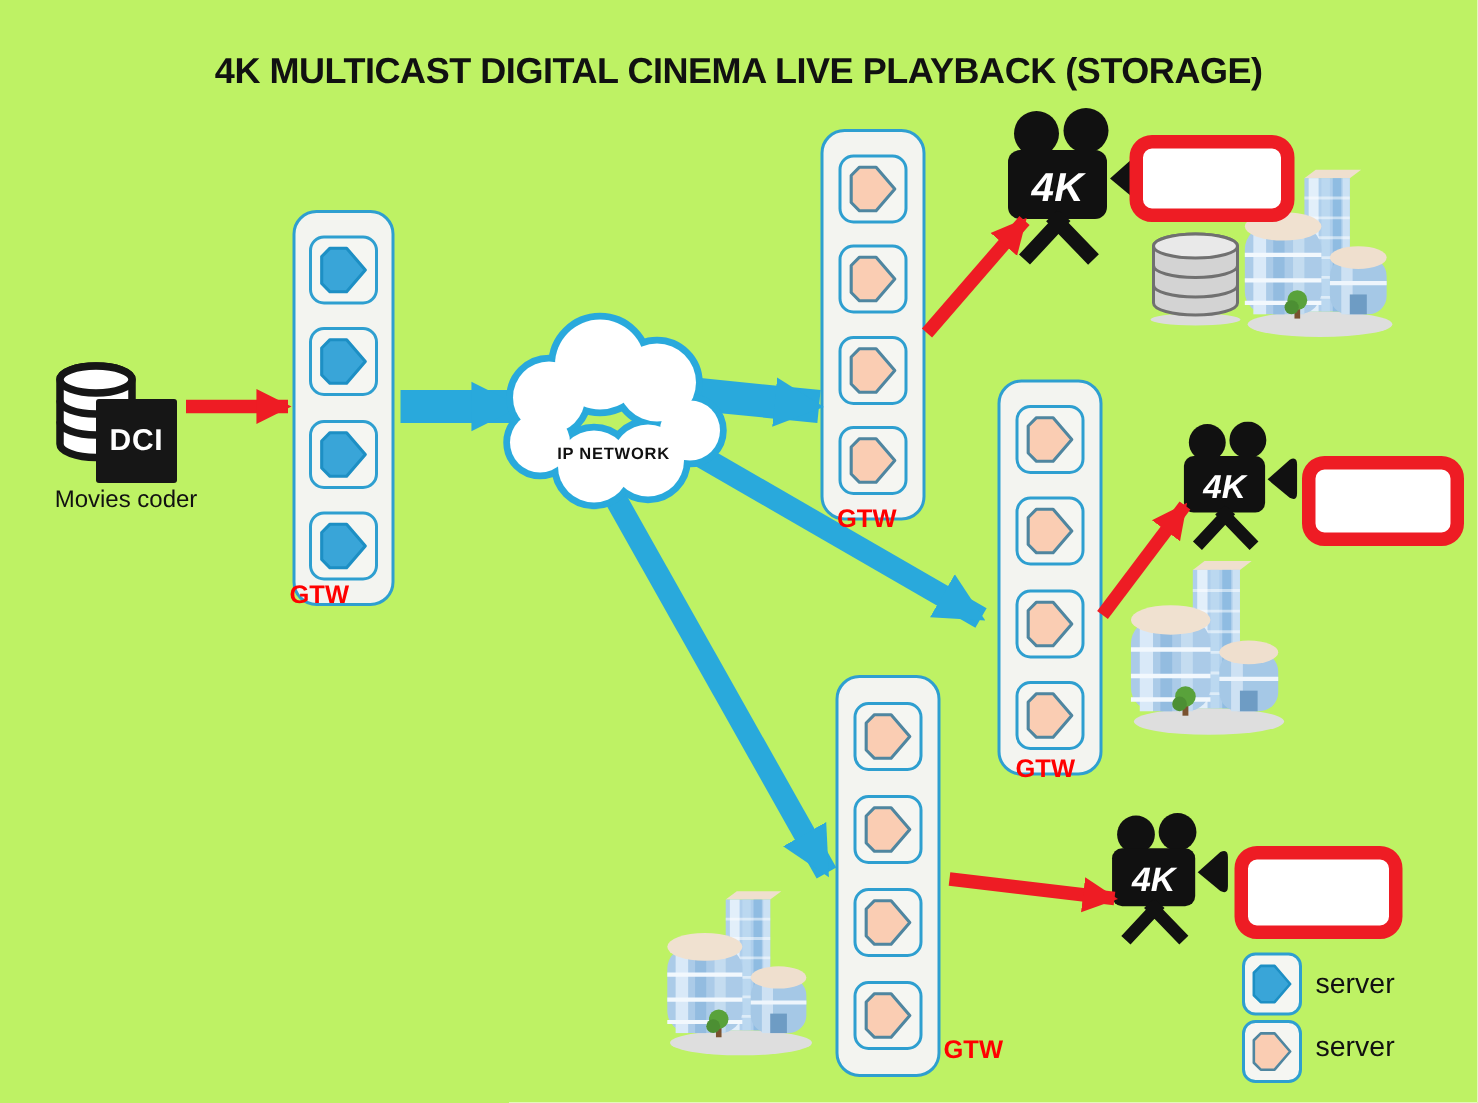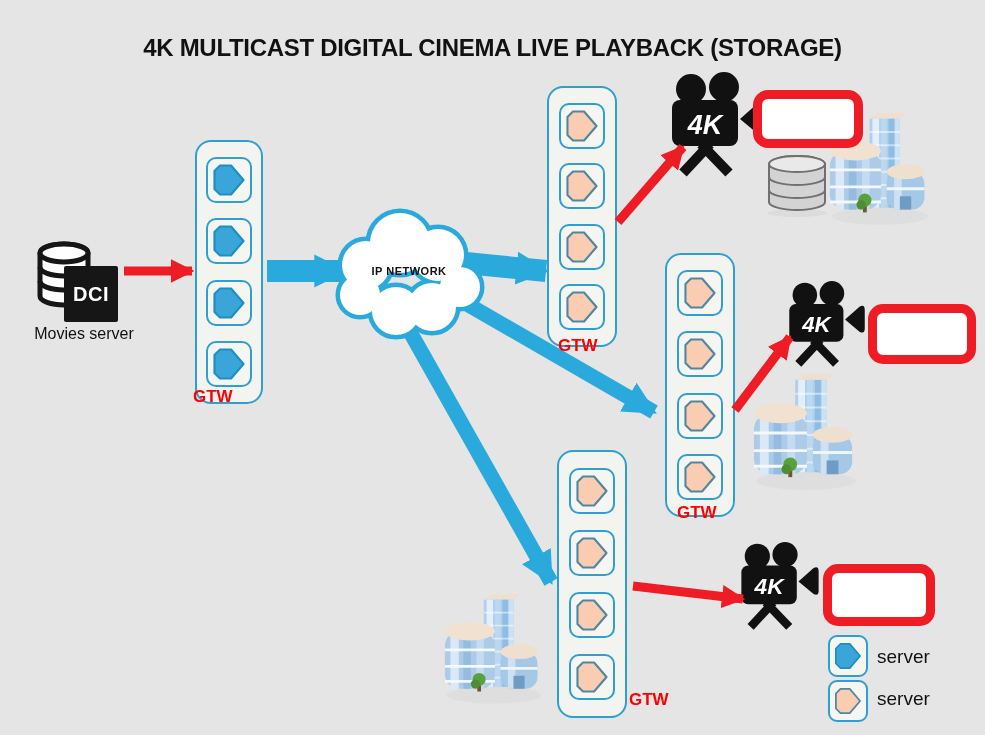--- a/index.html
+++ b/index.html
@@ -1,36 +1,36 @@
 <!DOCTYPE html>
 <html><head>
 <meta charset="utf-8">
 <style>
   html,body{margin:0;padding:0;background:#fff;font-family:"Liberation Sans",sans-serif;}
-  .stage{position:relative;width:985px;height:735px;background:#e5e5e5;overflow:hidden;}
+  .stage{position:relative;width:985px;height:735px;background:#bef264;overflow:hidden;}
 
   .title{position:absolute;left:0;top:34px;width:100%;text-align:center;
          font-size:24px;font-weight:bold;color:#111;letter-spacing:-0.3px;z-index:6;}
 
   
   .stack{position:absolute;box-sizing:border-box;border:2px solid #2e9fd0;border-radius:16px;
          background:#f3f4f0;display:flex;flex-direction:column;justify-content:space-evenly;
          align-items:center;z-index:2;}
   .cell{box-sizing:border-box;width:46px;height:46px;border:2px solid #2e9fd0;border-radius:10px;
         background:#f5f6f2;display:flex;align-items:center;justify-content:center;}
   .pent{width:36px;height:36px;display:block;}
   .pent-coder use{fill:#39a5d8;stroke:#1d8fc4;stroke-width:3;stroke-linejoin:round;}
   .pent-decoder use{fill:#facdb3;stroke:#4f86a0;stroke-width:3;stroke-linejoin:round;}
 
   .gtw{position:absolute;color:#f00;font-weight:bold;font-size:17px;z-index:6;}
 
   
   .cloud{position:absolute;z-index:4;}
   .cloud-label{position:absolute;z-index:5;font-size:11px;font-weight:bold;color:#111;
-               letter-spacing:.5px;text-align:center;}
+               letter-spacing:.5px;text-align:center;margin-top:32px;}
 
   
   .screen{position:absolute;box-sizing:border-box;border:9px solid #ee1c24;border-radius:15px;
           background:#fff;z-index:2;}
 
   .icon{position:absolute;z-index:2;}
   .arrows{position:absolute;left:0;top:0;z-index:3;pointer-events:none;}
 
   .dci-box{position:absolute;left:64px;top:266px;width:54px;height:56px;background:#161616;
            border-radius:2px;display:flex;align-items:center;justify-content:center;z-index:3;}
@@ -98,21 +98,21 @@
   </svg>
 
   <div class="title">4K MULTICAST DIGITAL CINEMA LIVE PLAYBACK (STORAGE)</div>
 
   <svg class="icon" style="left:34px;top:240px" width="60" height="70">
       <use href="#dcicyl"></use>
     </svg>
   <div class="dci-box">
     <span>DCI</span>
   </div>
-  <div class="src-label">Movies server</div>
+  <div class="src-label">Movies coder</div>
 
   <div class="stack" style="left:195px;top:140px;width:68px;height:264px">
     <div class="cell">
         <svg class="pent pent-coder" viewBox="0 0 52 52">
           <use href="#pentagon"></use>
         </svg>
       </div>
     <div class="cell">
         <svg class="pent pent-coder" viewBox="0 0 52 52">
           <use href="#pentagon"></use>

